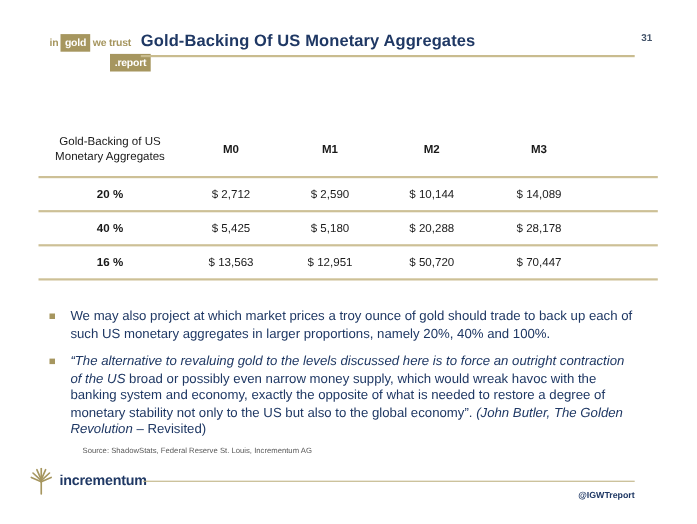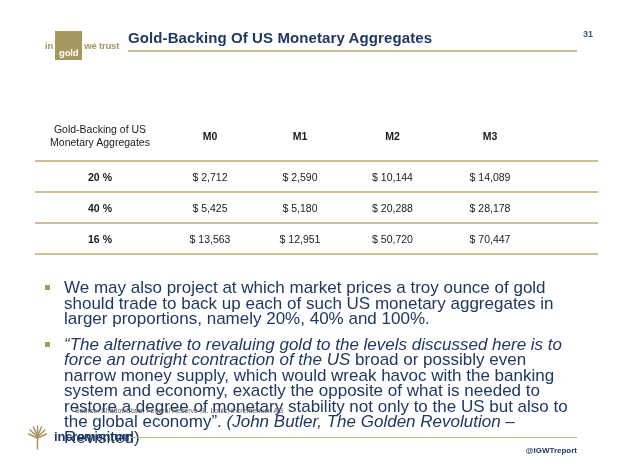--- a/index.html
+++ b/index.html
@@ -21,21 +21,21 @@
     overflow:hidden;
     margin:0 auto;
   }
 
   
   .logo{position:absolute;left:45px;top:31px;width:92px;}
   .logo-row1{display:flex;align-items:center;gap:2px;}
   .logo-row2{display:flex;justify-content:flex-end;margin-top:2px;}
   .gold-text{color:var(--gold);font-weight:bold;font-size:9.5px;letter-spacing:-0.2px;}
   .gold-box{background:var(--gold);color:#fff;font-weight:bold;font-size:9.5px;
-    padding:16px 4px 2px 4px;letter-spacing:-0.2px;}
+    padding:3px 4px 2px 4px;letter-spacing:-0.2px;}
   .title{position:absolute;left:128px;top:29px;font-size:15px;font-weight:bold;
     color:var(--navy);letter-spacing:0.1px;}
   .page-num{position:absolute;left:583px;top:29px;font-size:9px;color:var(--pagenum);font-weight:bold;}
   .title-rule{position:absolute;left:128px;top:50px;width:449px;height:2px;background:var(--rule-gold);}
 
   
   .gtable{position:absolute;left:35px;top:112px;width:563px;color:var(--text-dark);}
   .trow{display:grid;grid-template-columns:130px 90px 90px 95px 100px 1fr;
     align-items:center;border-bottom:2px solid var(--line-gold);}
   .trow.thead{height:50px;}
@@ -43,21 +43,21 @@
   .tcell{text-align:center;font-size:10.5px;}
   .tcell.corner{font-weight:normal;white-space:pre-line;line-height:13px;}
   .tcell.th{font-weight:bold;}
   .tcell.rowlabel{font-weight:bold;}
 
   
   .bullets{position:absolute;left:45px;top:280px;width:535px;}
   .bullet{display:flex;margin-bottom:10px;}
   .marker{flex:0 0 auto;width:5px;height:5px;background:var(--gold);
     margin-top:5px;margin-right:14px;}
-  .btext{font-size:17px;line-height:15.5px;color:var(--navy);width:515px;}
+  .btext{font-size:12px;line-height:15.5px;color:var(--navy);width:515px;}
   .it{font-style:italic;}
 
   
   .source{position:absolute;left:75px;top:407px;font-size:7px;color:var(--gray);}
 
   
   .tree{position:absolute;left:27px;top:425px;color:var(--gold);line-height:0;}
   .brand{position:absolute;left:54px;top:429px;font-size:13px;font-weight:bold;
     color:var(--navy);letter-spacing:-0.2px;}
   .footer-rule{position:absolute;left:130px;top:437px;width:447px;height:1px;background:#C0B384;}
@@ -66,20 +66,23 @@
 </head>
 <body>
 
 <div class="slide">
 
   <div class="logo">
     <div class="logo-row1">
       <span class="gold-text">in</span>
       <span class="gold-box">gold</span>
       <span class="gold-text">we trust</span>
+    </div>
+    <div class="logo-row2">
+      <span class="gold-box">.report</span>
     </div>
   </div>
   <h1 class="title">Gold-Backing Of US Monetary Aggregates</h1>
   <span class="page-num">31</span>
   <div class="title-rule"></div>
 
   <div class="gtable">
     <div class="trow thead">
       <div class="tcell corner">Gold-Backing of US
 Monetary Aggregates</div>

